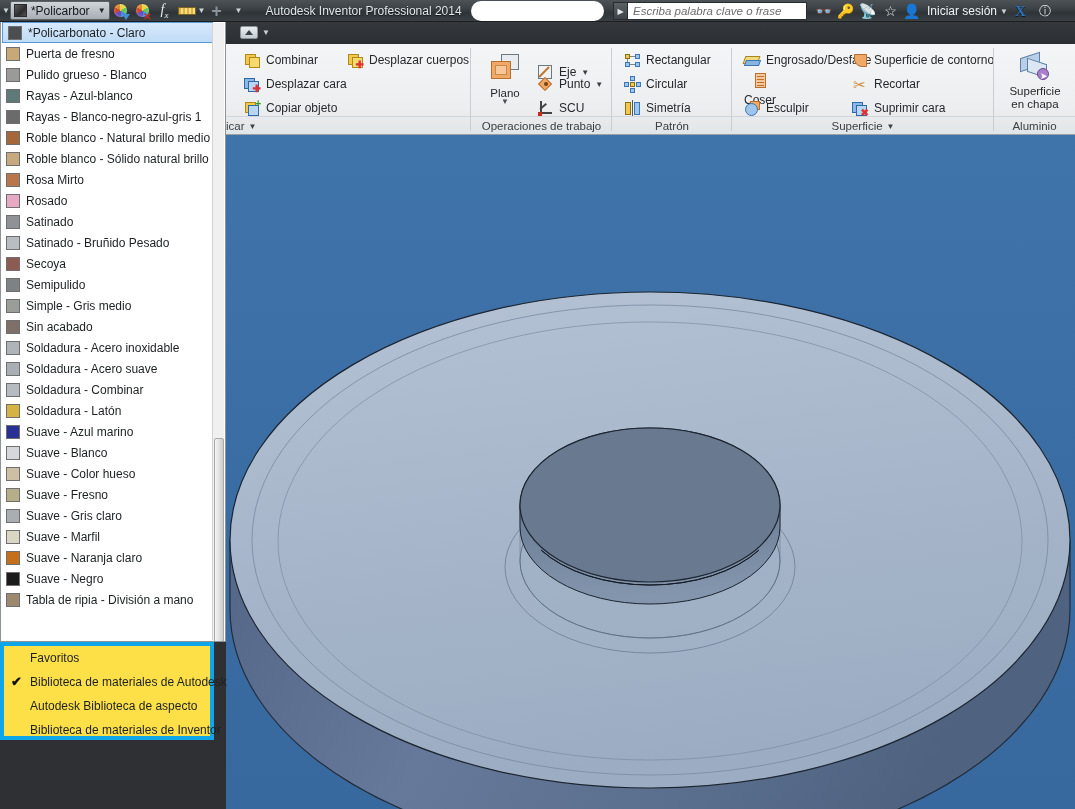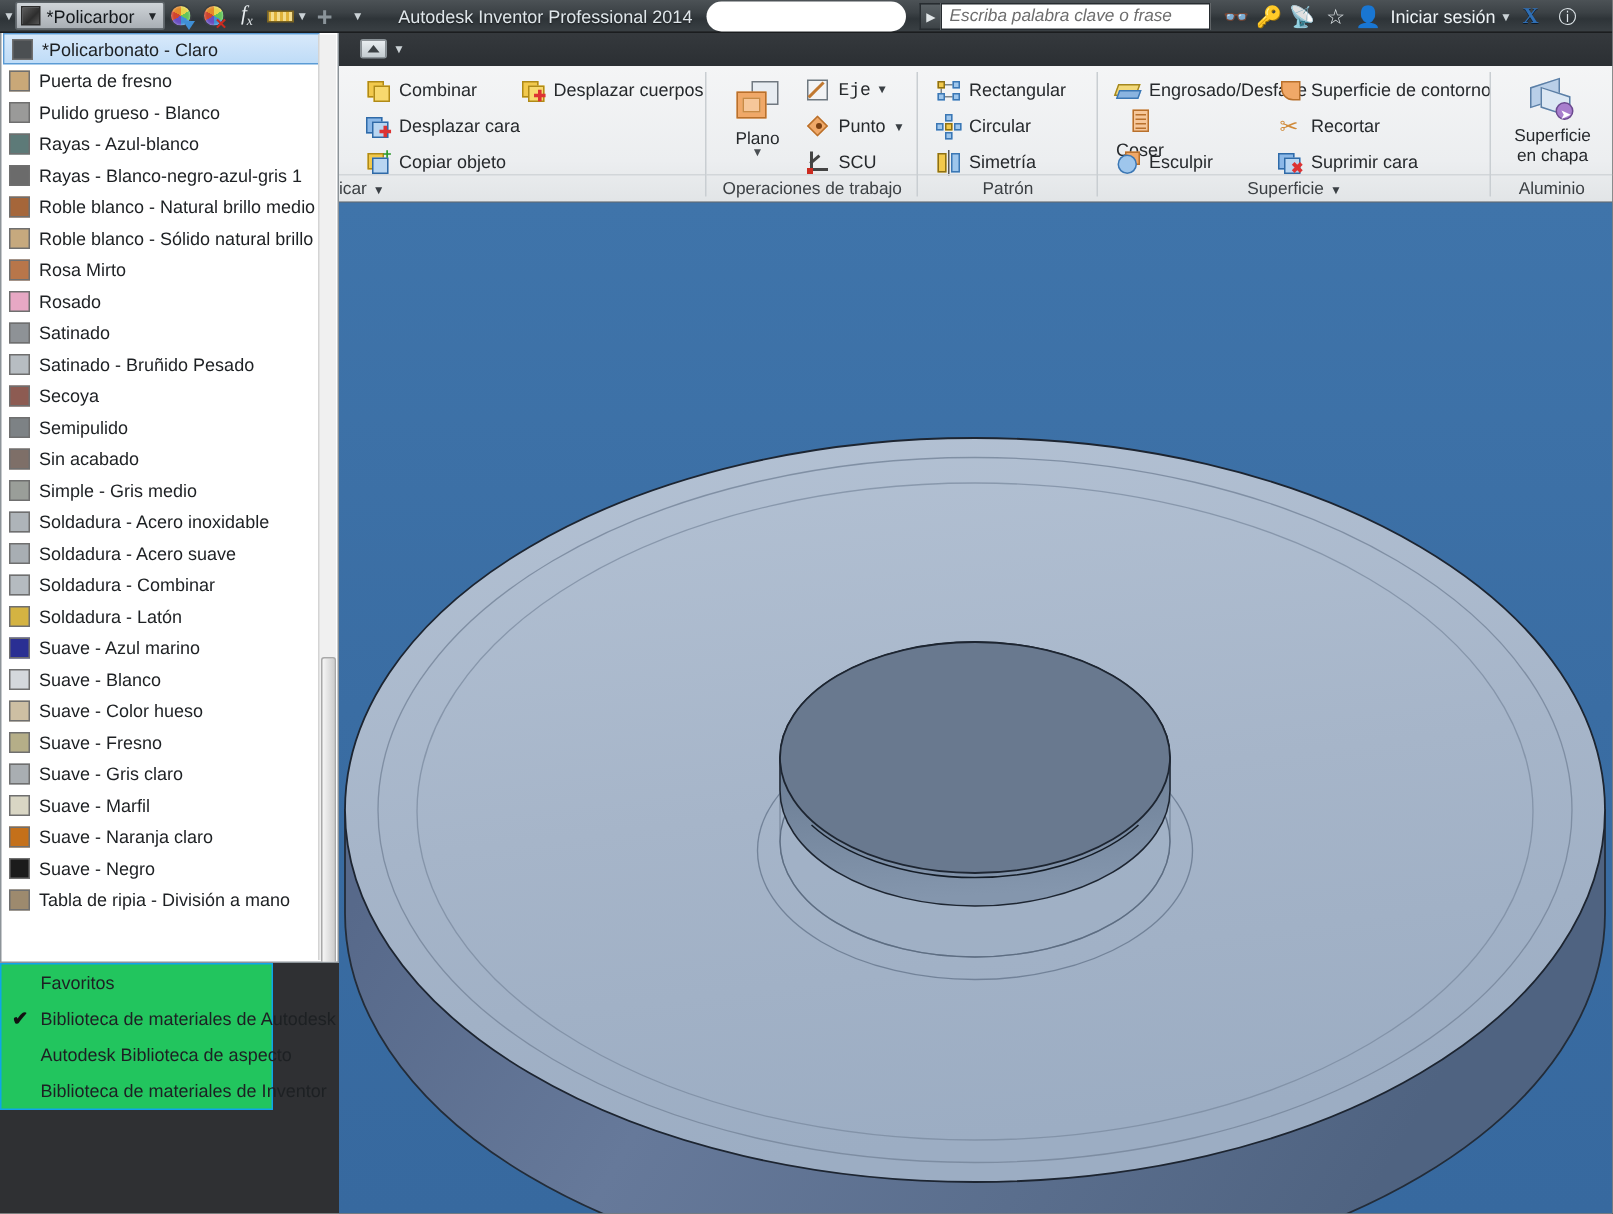--- a/index.html
+++ b/index.html
@@ -242,22 +242,22 @@
   .dd-scroll {
     position:absolute; right:1px; top:1px; width:12px; bottom:1px;
     background:#f0f0f0; border-left:1px solid #d4d4d4;
   }
   .dd-thumb {
     position:absolute; left:1px; width:10px; top:415px; height:220px;
     background:linear-gradient(to right,#f6f6f6,#cdcdcd);
     border:1px solid #a9a9a9; border-radius:2px;
   }
   .dd-footer {
-    position:absolute; left:0; top:642px; width:182px; height:98px;
-    background:#22c55e; border:1px solid #0ea5e9;
+    position:absolute; left:0; top:642px; width:214px; height:98px;
+    background:#fde047; border:4px solid #0ea5e9;
   }
   .dd-f-item {
     display:flex; align-items:center; height:24px; font-size:12px; color:#1d2023;
     padding-left:26px; position:relative; white-space:nowrap;
   }
   .dd-check { position:absolute; left:7px; top:4px; font-size:13px; color:#111; font-weight:bold; }
 </style>
 </head>
 <body>
 
@@ -376,21 +376,21 @@
       <div class="panel-body">
         <div class="btn-big" style="position:absolute;left:6px;top:6px;">
           <span class="bigico">
             <span class="plane-back"></span>
               <span class="plane-front"></span>
               <span class="plane-front-in"></span>
           </span>
           <span>Plano</span>
           <span class="dd-caret">▼</span>
         </div>
-        <div class="btn-sm" style="position:absolute;left:62px;top:4px;font-family:Liberation Mono, monospace;">
+        <div class="btn-sm" style="position:absolute;left:62px;top:16px;">
           <span class="ico">
             <span class="axis-box"></span>
               <span class="axis-line"></span>
           </span>
           <span class="lbl">Eje</span>
           <span class="caret-dk">▼</span>
         </div>
         <div class="btn-sm" style="position:absolute;left:62px;top:28px;">
           <span class="ico">
             <span class="pt-diamond"></span>
@@ -621,26 +621,26 @@
         </div>
         <div class="dd-item">
           <span class="mat-sw" style="background: rgb(141, 91, 82);"></span>
           <span>Secoya</span>
         </div>
         <div class="dd-item">
           <span class="mat-sw" style="background: rgb(125, 130, 133);"></span>
           <span>Semipulido</span>
         </div>
         <div class="dd-item">
+          <span class="mat-sw" style="background: rgb(154, 158, 153);"></span>
+          <span>Simple - Gris medio</span>
+        </div>
+        <div class="dd-item">
           <span class="mat-sw" style="background: rgb(126, 111, 104);"></span>
           <span>Sin acabado</span>
-        </div>
-        <div class="dd-item">
-          <span class="mat-sw" style="background: rgb(154, 158, 153);"></span>
-          <span>Simple - Gris medio</span>
         </div>
         <div class="dd-item">
           <span class="mat-sw" style="background: rgb(174, 180, 185);"></span>
           <span>Soldadura - Acero inoxidable</span>
         </div>
         <div class="dd-item">
           <span class="mat-sw" style="background: rgb(168, 174, 179);"></span>
           <span>Soldadura - Acero suave</span>
         </div>
         <div class="dd-item">

